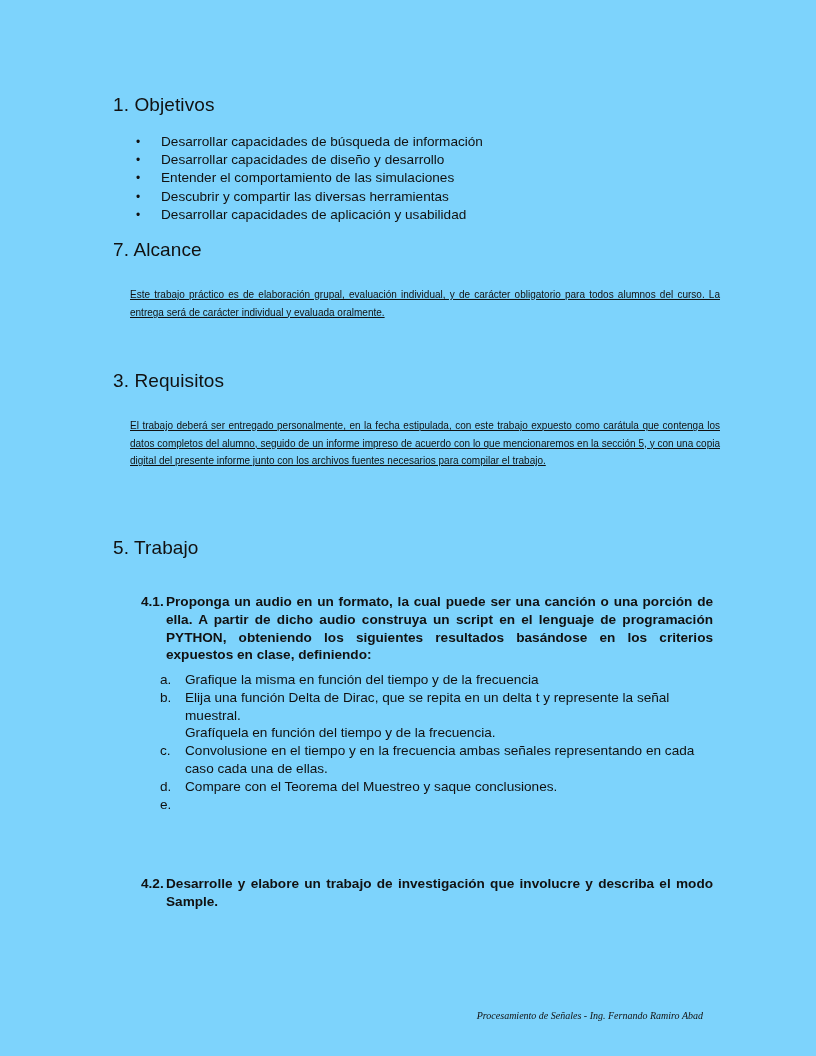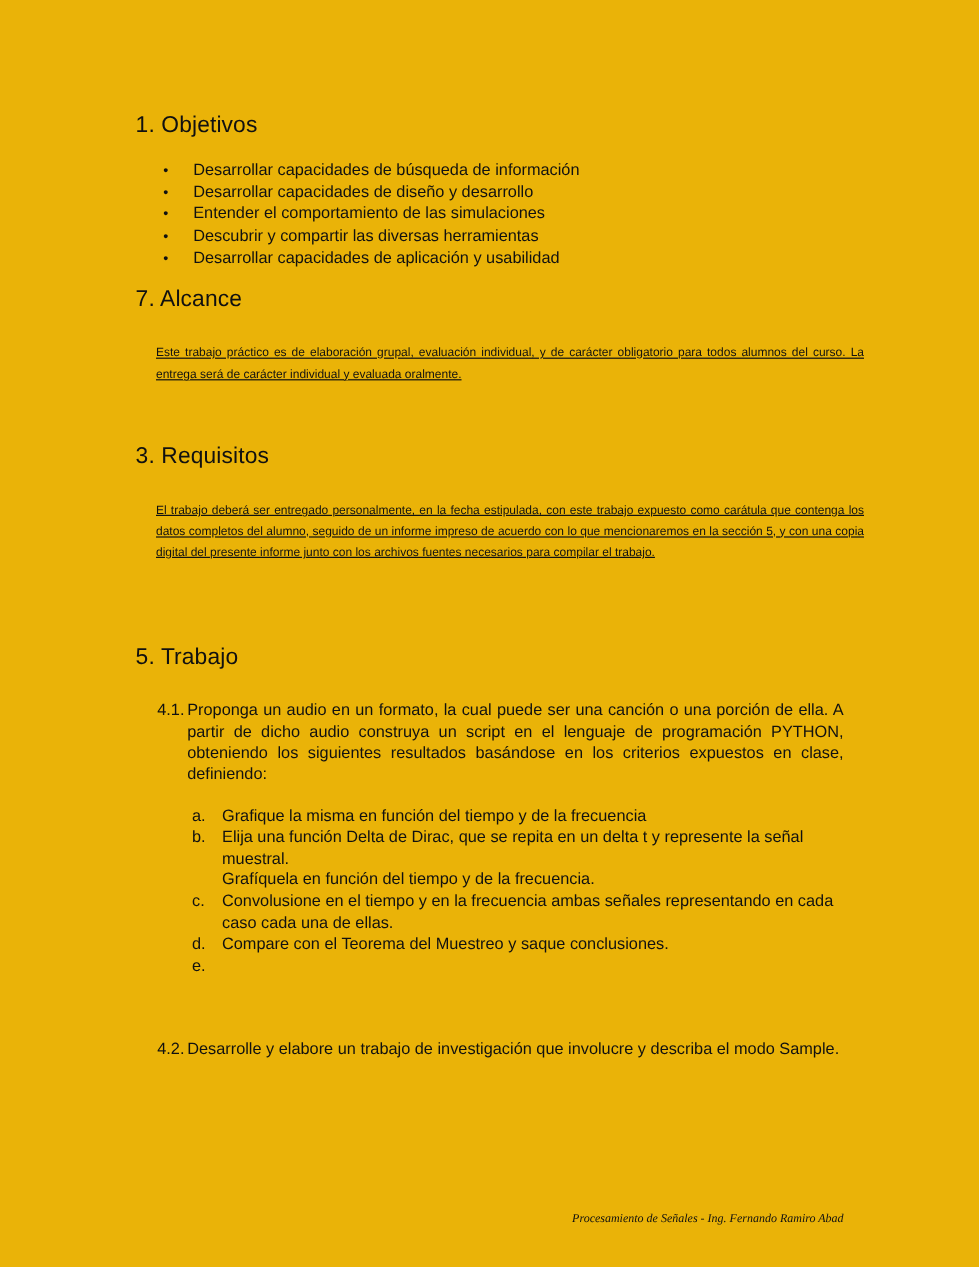--- a/index.html
+++ b/index.html
@@ -1,24 +1,24 @@
 <!DOCTYPE html>
 <html><head>
   <meta charset="utf-8">
   <style>
     html, body { margin: 0; padding: 0; background: #ffffff; }
     body { width: 816px; height: 1056px; position: relative; overflow: hidden;
       font-family: "Liberation Sans", "DejaVu Sans", sans-serif; color: #111; }
-    .page { position: absolute; left: 0; top: 0; width: 816px; height: 1056px; background: #eab308; }
+    .page { position: absolute; left: 0; top: 0; width: 816px; height: 1056px; background: #7dd3fc; }
     .h { position: absolute; left: 113px; font-size: 19px; font-weight: normal; color: #111; margin: 0; letter-spacing: 0.1px; }
     .p { position: absolute; left: 130px; width: 590px; font-size: 10px; line-height: 17.5px; text-align: justify; margin: 0; text-decoration: underline; }
     .bullets { position: absolute; left: 134px; top: 133px; margin: 0; padding: 0; list-style: none; }
     .bullets li { font-size: 13.6px; line-height: 18.2px; position: relative; padding-left: 27px; }
     .bullets li .dot { position: absolute; left: 2px; top: 0; font-size: 12px; }
-    .num-item { position: absolute; left: 131px; width: 572px; font-size: 13.6px; line-height: 17.8px; margin: 0; }
+    .num-item { position: absolute; left: 131px; width: 572px; font-size: 13.6px; line-height: 17.8px; margin: 10px; font-weight: bold; }
     .num-item .lbl { position: absolute; left: 0; top: 0; }
     .num-item .txt { display: block; padding-left: 25px; text-indent: 0; text-align: justify; }
     .sub { position: absolute; left: 160px; width: 545px; margin: 0; padding: 0; list-style: none; }
     .sub li { position: relative; padding-left: 25px; font-size: 13.6px; line-height: 17.8px; }
     .sub li .l { position: absolute; left: 0; top: 0; }
     .footer { position: absolute; right: 113px; top: 1010px; font-family: "Liberation Serif", "DejaVu Serif", serif;
       font-style: italic; font-size: 10px; color: #111; }
   </style>
 </head>
 <body>

